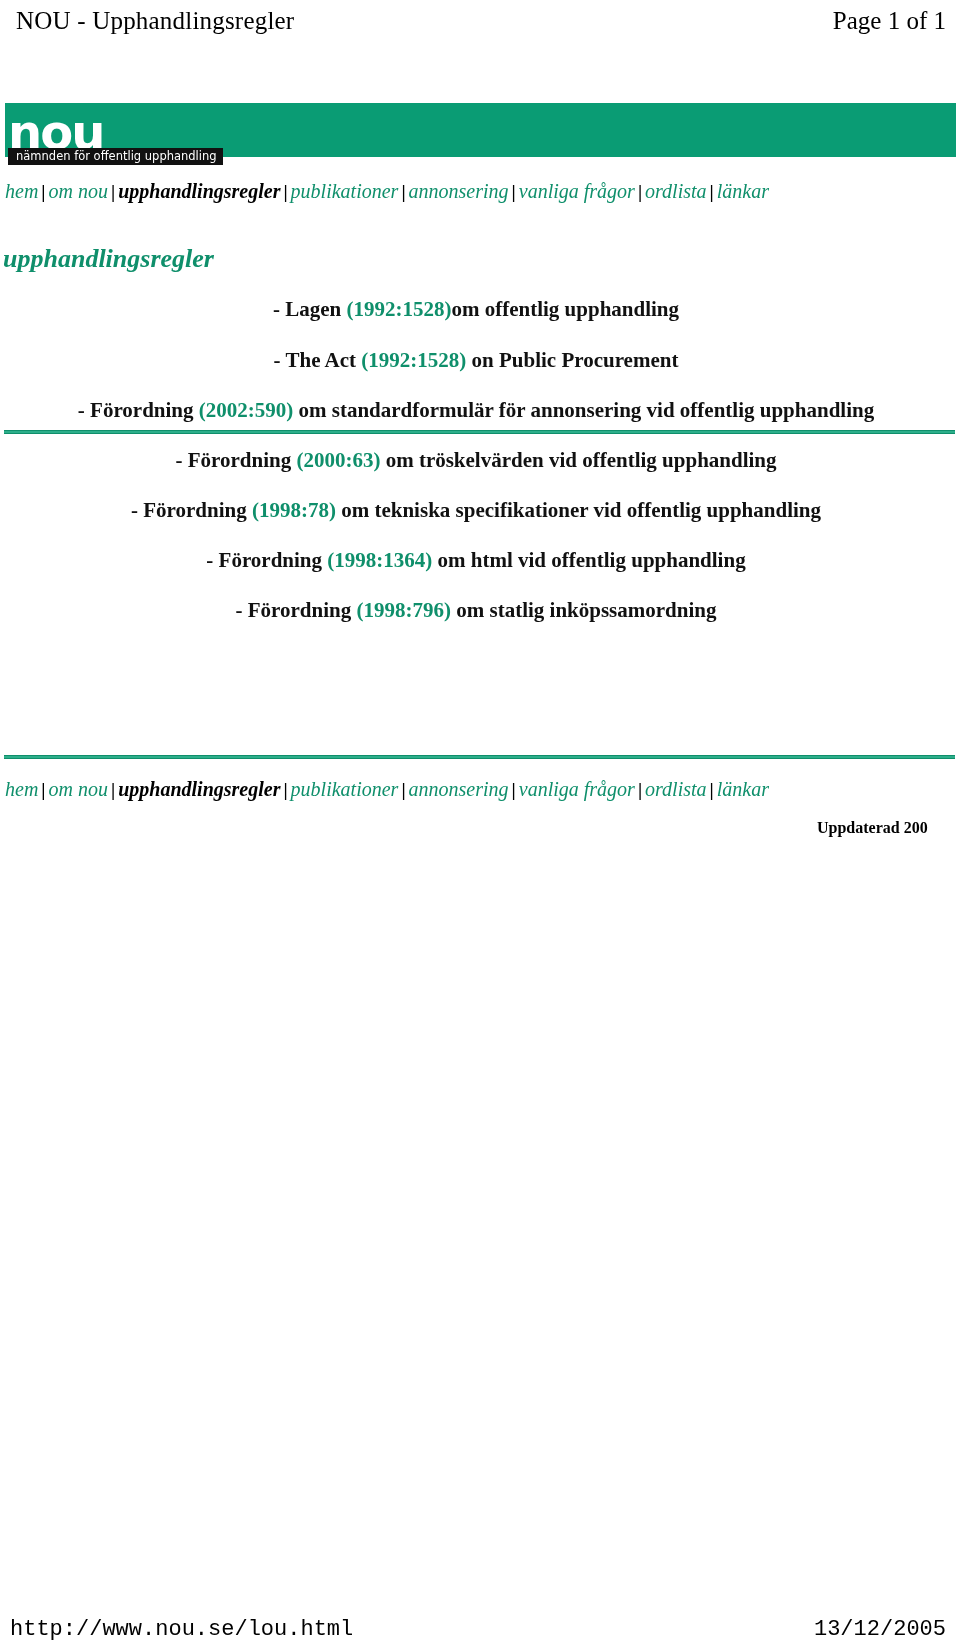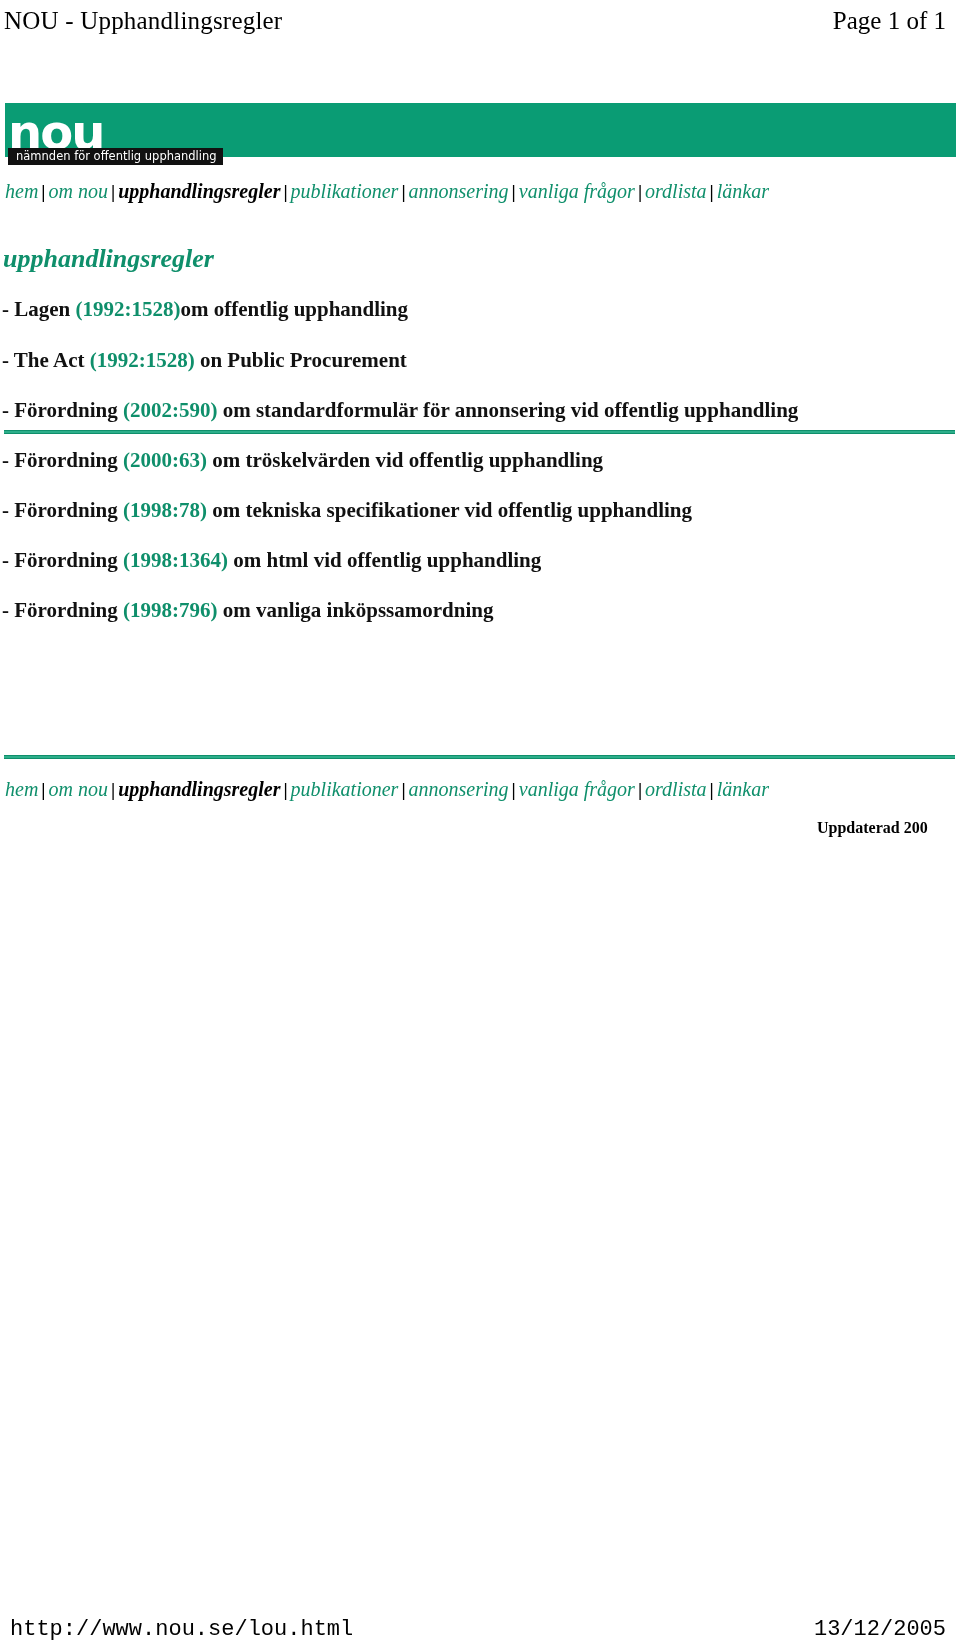--- a/index.html
+++ b/index.html
@@ -19,21 +19,21 @@
   
   .print-header {
     position: absolute;
     top: 6px;
     left: 0;
     width: 960px;
     height: 34px;
     display: flex;
     align-items: flex-start;
     justify-content: space-between;
-    padding: 0 14px 0 4px;
+    padding: 0 14px 0 16px;
     box-sizing: border-box;
   }
   .print-header .ph-title {
     font-size: 25px;
     line-height: 30px;
     letter-spacing: 0.2px;
   }
   .print-header .ph-page {
     font-size: 25px;
     line-height: 30px;
@@ -121,20 +121,21 @@
     font-style: italic;
     color: #0f8f6b;
   }
 
   
   .content {
     position: absolute;
     left: 0px;
     top: 296px;
     width: 950px;
+    text-align: center;
   }
   .law-item {
     font-size: 21px;
     line-height: 26px;
     font-weight: bold;
     color: #111111;
     white-space: nowrap;
     padding-left: 2px;
   }
   .law-item .code {
@@ -217,21 +218,21 @@
     <div class="law-item"><span>- The Act </span><span class="code">(1992:1528)</span><span> on Public Procurement</span></div>
     <div class="spacer-b"></div>
     <div class="law-item"><span>- Förordning </span><span class="code">(2002:590)</span><span> om standardformulär för annonsering vid offentlig upphandling</span></div>
     <div class="spacer-b"></div>
     <div class="law-item"><span>- Förordning </span><span class="code">(2000:63)</span><span>  om tröskelvärden vid offentlig upphandling</span></div>
     <div class="spacer-b"></div>
     <div class="law-item"><span>- Förordning </span><span class="code">(1998:78)</span><span> om tekniska specifikationer vid offentlig upphandling</span></div>
     <div class="spacer-b"></div>
     <div class="law-item"><span>- Förordning </span><span class="code">(1998:1364)</span><span> om html vid offentlig upphandling</span></div>
     <div class="spacer-b"></div>
-    <div class="law-item"><span>- Förordning </span><span class="code">(1998:796)</span><span> om vanliga inköpssamordning</span></div>
+    <div class="law-item"><span>- Förordning </span><span class="code">(1998:796)</span><span> om statlig inköpssamordning</span></div>
   </div>
 
 <div class="navbar bottom"><span class="nav-link">hem</span><span class="nav-sep">|</span><span class="nav-link">om nou</span><span class="nav-sep">|</span><span class="nav-link current">upphandlingsregler</span><span class="nav-sep">|</span><span class="nav-link">publikationer</span><span class="nav-sep">|</span><span class="nav-link">annonsering</span><span class="nav-sep">|</span><span class="nav-link">vanliga frågor</span><span class="nav-sep">|</span><span class="nav-link">ordlista</span><span class="nav-sep">|</span><span class="nav-link">länkar</span></div>
 
 <div class="updated">Uppdaterad 200</div>
 
 <div class="print-footer">
   <div class="pf-url">http://www.nou.se/lou.html</div>
   <div class="pf-date">13/12/2005</div>
 </div>

